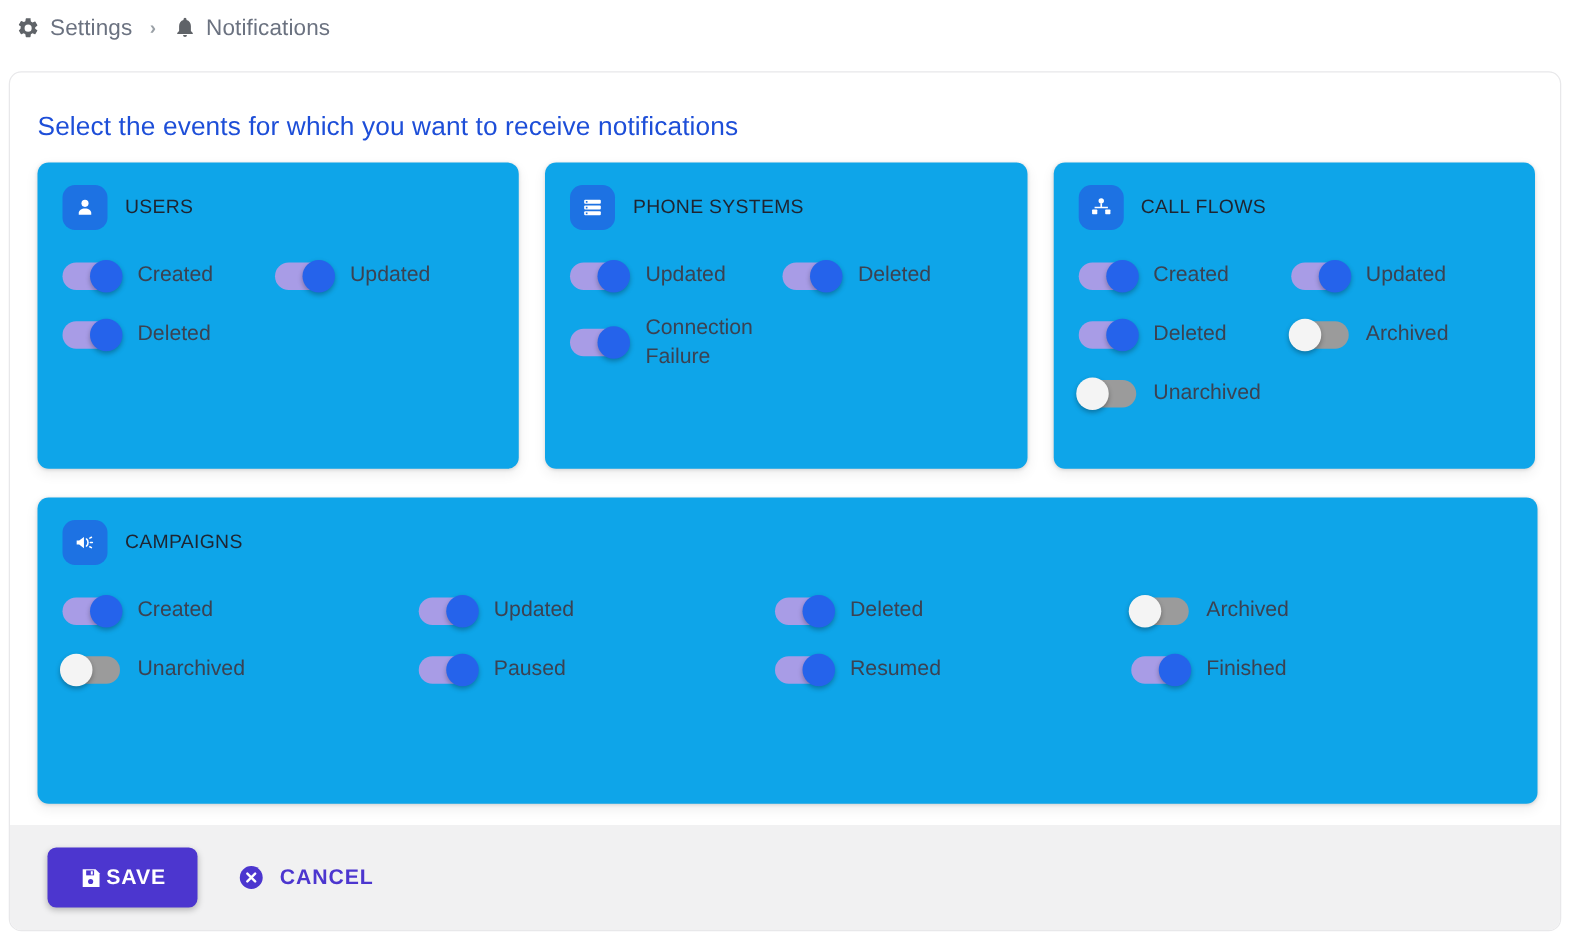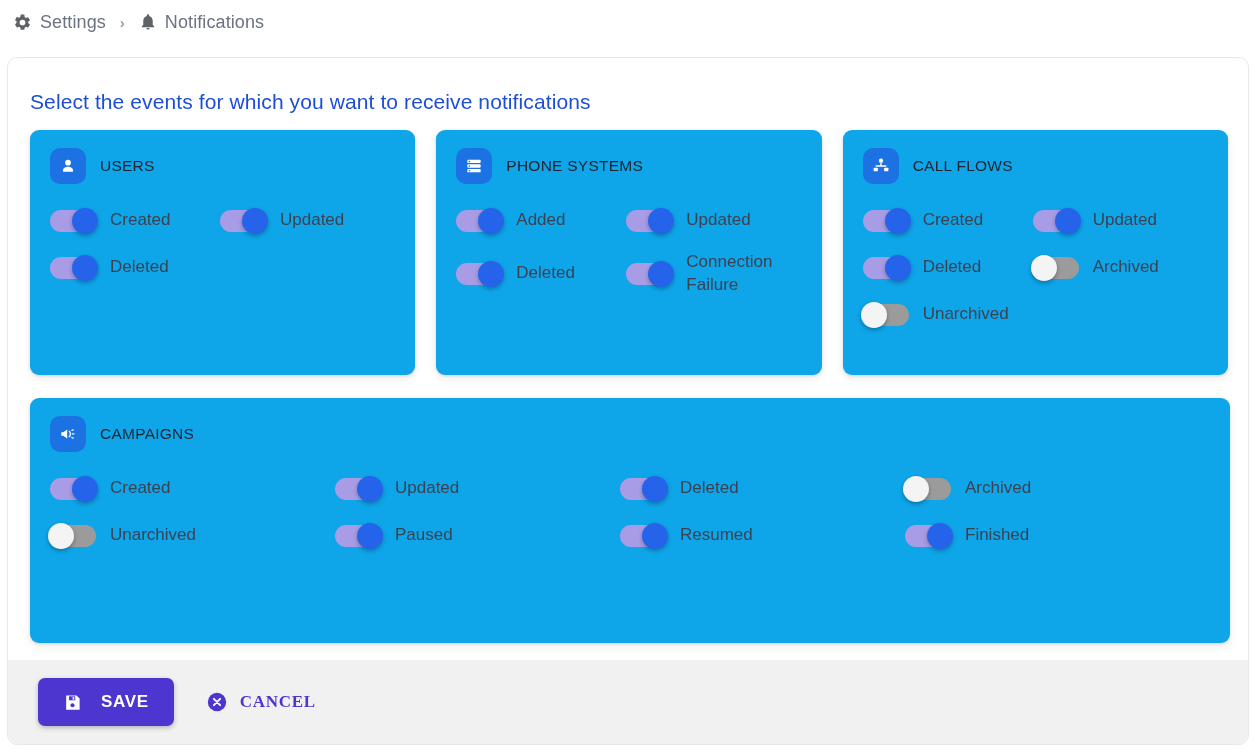--- a/index.html
+++ b/index.html
@@ -96,35 +96,35 @@
     max-width: 120px;
   }
   .footer {
     position: absolute; left: 0; bottom: 0;
     width: 1240px; height: 84px;
     background: #f1f1f2;
     display: flex; align-items: center;
     padding-left: 30px; gap: 32px;
   }
   .save-btn {
-    display: flex; align-items: center; gap: 19px;
+    display: flex; align-items: center; gap: 3px;
     background: #4c36cf; color: #ffffff;
     border: none; border-radius: 7px;
     height: 48px; padding: 12px 25px;
     font-size: 17px; font-weight: bold; letter-spacing: .7px;
     box-shadow: 0 2px 5px rgba(0,0,0,.25);
     cursor: pointer;
     font-family: "Liberation Sans", sans-serif;
   }
   .cancel-btn {
     display: flex; align-items: center; gap: 12px;
     background: transparent; border: none;
     color: #4c36cf; font-size: 17px; font-weight: bold; letter-spacing: .7px;
     cursor: pointer; padding: 0;
-    font-family: Liberation Serif, serif;
+    font-family: Liberation Sans, sans-serif;
   }
 </style>
 </head>
 <body>
 
 <div class="breadcrumb">
   <div class="crumb">
     <span class="ic">
       <svg width="19" height="19" viewBox="0 0 24 24" fill="#5f6368">
         <path d="M19.14 12.94a7.07 7.07 0 0 0 .06-.94 7.07 7.07 0 0 0-.06-.94l2.03-1.58a.48.48 0 0 0 .12-.61l-1.92-3.32a.48.48 0 0 0-.58-.22l-2.39.96a7.03 7.03 0 0 0-1.62-.94l-.36-2.54A.47.47 0 0 0 13.95 2h-3.9a.47.47 0 0 0-.47.4l-.36 2.54c-.59.24-1.13.56-1.62.94l-2.39-.96a.48.48 0 0 0-.58.22L2.71 8.46a.48.48 0 0 0 .12.61l2.03 1.58c-.04.31-.6.62-.6.95s.2.64.06.95L2.83 14.1a.48.48 0 0 0-.12.61l1.92 3.32c.12.22.38.3.58.22l2.39-.96c.5.38 1.03.7 1.62.94l.36 2.54c.4.24.24.4.47.4h3.9c.23 0 .43-.16.47-.4l.36-2.54c.59-.24 1.13-.56 1.62-.94l2.39.96c.22.08.47 0 .58-.22l1.92-3.32a.48.48 0 0 0-.12-.61l-2.03-1.58zM12 15.6A3.6 3.6 0 1 1 12 8.4a3.6 3.6 0 0 1 0 7.2z"></path>
@@ -192,27 +192,20 @@
               <rect x="4" y="10" width="16" height="4" rx="1"></rect>
               <rect x="4" y="15.5" width="16" height="4" rx="1"></rect>
               <rect x="5.6" y="5.8" width="1.6" height="1.6" fill="#1d72e3"></rect>
               <rect x="5.6" y="11.3" width="1.6" height="1.6" fill="#1d72e3"></rect>
               <rect x="5.6" y="16.8" width="1.6" height="1.6" fill="#1d72e3"></rect>
             </svg>
           </div>
           <div class="card-title">PHONE SYSTEMS</div>
         </div>
         <div class="toggle-grid grid-2">
-          <div class="toggle-row">
-            <span class="switch on">
-                <span class="track"></span>
-                <span class="thumb"></span>
-              </span>
-            <span class="toggle-label">Added</span>
-          </div>
           <div class="toggle-row">
             <span class="switch on">
                 <span class="track"></span>
                 <span class="thumb"></span>
               </span>
             <span class="toggle-label">Updated</span>
           </div>
           <div class="toggle-row">
             <span class="switch on">
                 <span class="track"></span>

